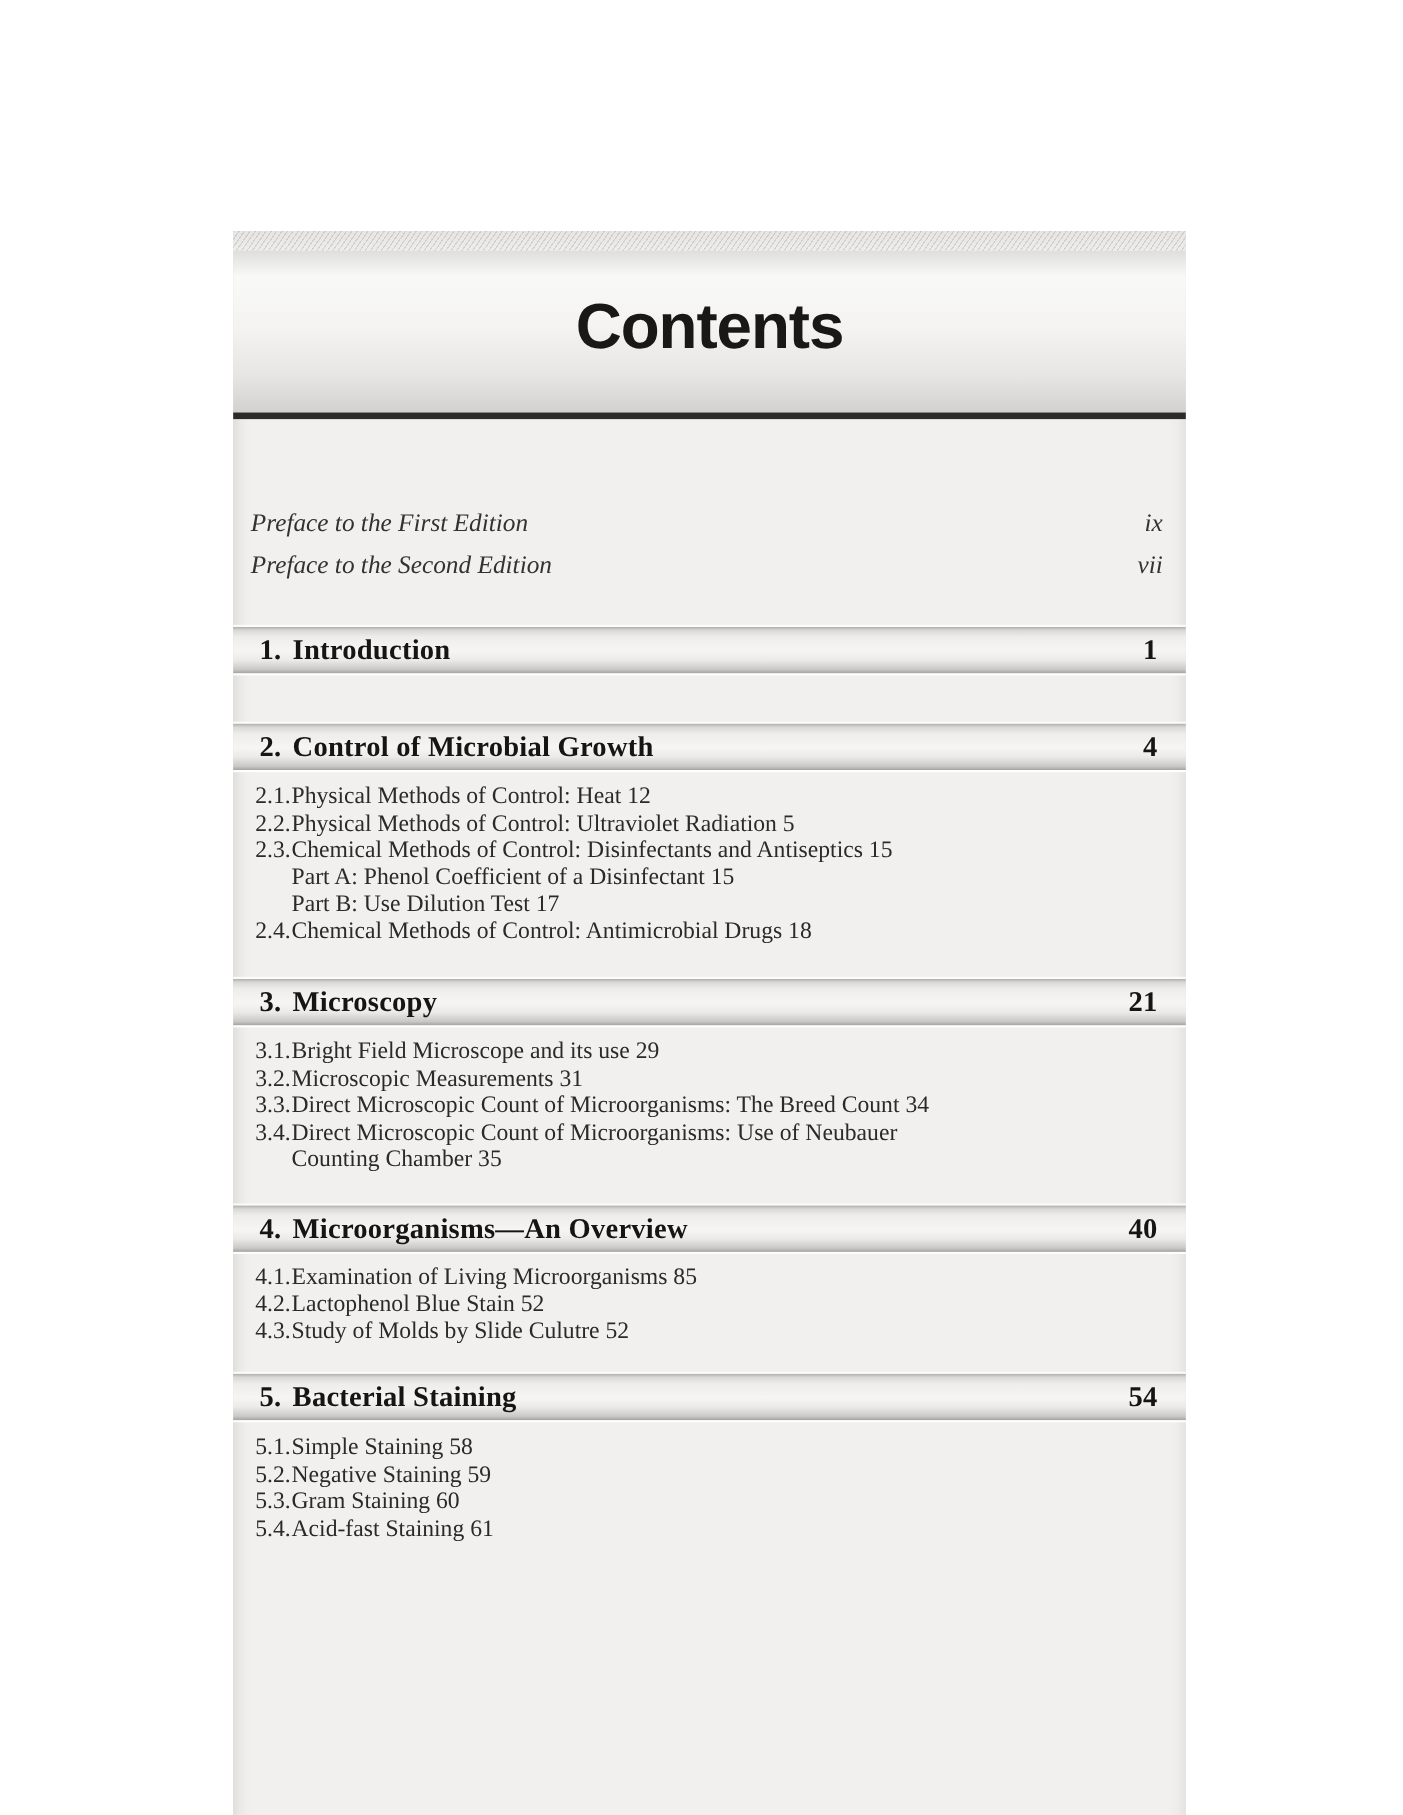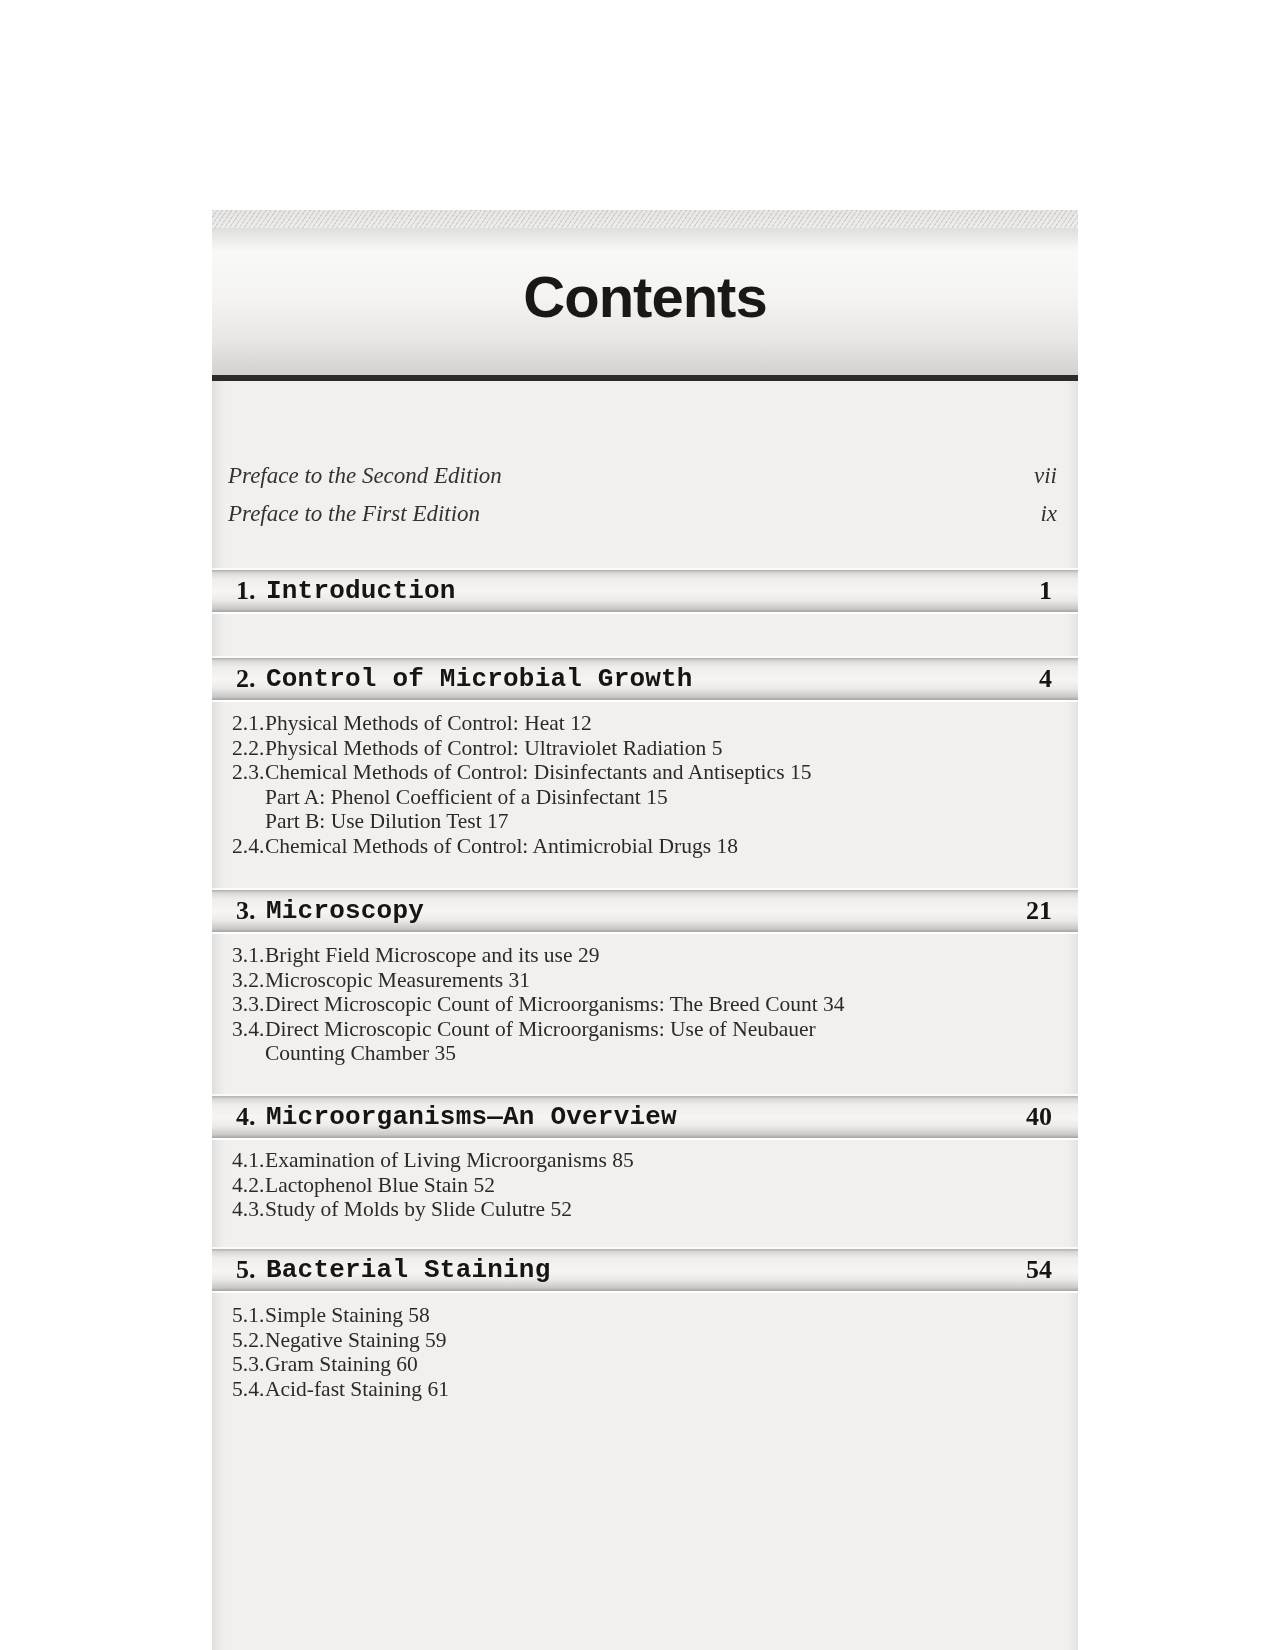--- a/index.html
+++ b/index.html
@@ -48,21 +48,21 @@
   
   .chapter-bar {
     position:absolute; left:0; width:100%; height:42px;
     background:linear-gradient(180deg, #b0afad 0px, #d9d8d6 3px, #eeedeb 9px, #f6f5f4 52%, #eceae8 72%, #c9c8c6 92%, #a4a3a1 100%);
     box-shadow: 0 2px 0 rgba(255,255,255,0.95), 0 -2px 0 rgba(252,252,251,0.9);
     display:flex; align-items:center;
     padding-left:24px; padding-right:26px;
     font-weight:bold; font-size:26px; color:#161514;
   }
   .chapter-bar .ch-num { width:30px; flex:none; }
-  .chapter-bar .ch-title { flex:1; letter-spacing:0.2px;font-family:Liberation Mono, monospace; }
+  .chapter-bar .ch-title { flex:1; letter-spacing:0.2px; }
   .chapter-bar .ch-page { flex:none; }
 
   .bar-1 { top:360px; }
   .bar-2 { top:448px; }
   .bar-3 { top:680px; }
   .bar-4 { top:886px; }
   .bar-5 { top:1039px; }
 
   
   .entry-list { position:absolute; left:0; width:100%; padding-left:20px; padding-right:30px; }
@@ -86,26 +86,26 @@
   <div class="hatch"></div>
 
   <div class="header">
     <h1>Contents</h1>
   </div>
 
   <div class="rule"></div>
 
   <div class="front">
       <div class="front-row">
+        <span>Preface to the First Edition</span>
+        <span>ix</span>
+      </div>
+      <div class="front-row">
         <span>Preface to the Second Edition</span>
         <span>vii</span>
-      </div>
-      <div class="front-row">
-        <span>Preface to the First Edition</span>
-        <span>ix</span>
       </div>
     </div>
 
   <div class="chapter-bar bar-1">
     <span class="ch-num">1.</span>
     <span class="ch-title">Introduction</span>
     <span class="ch-page">1</span>
   </div>
 
   <div class="chapter-bar bar-2">

